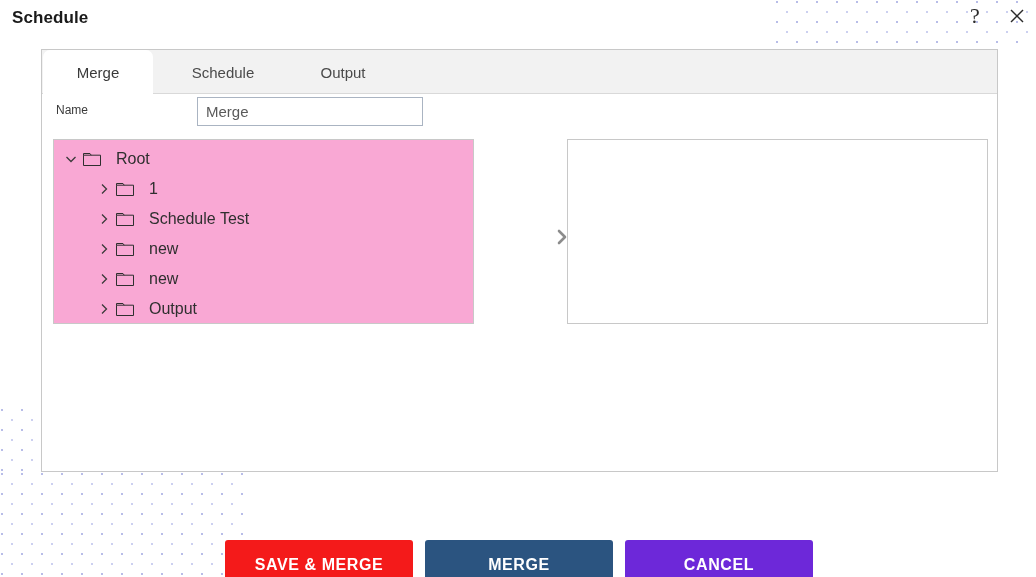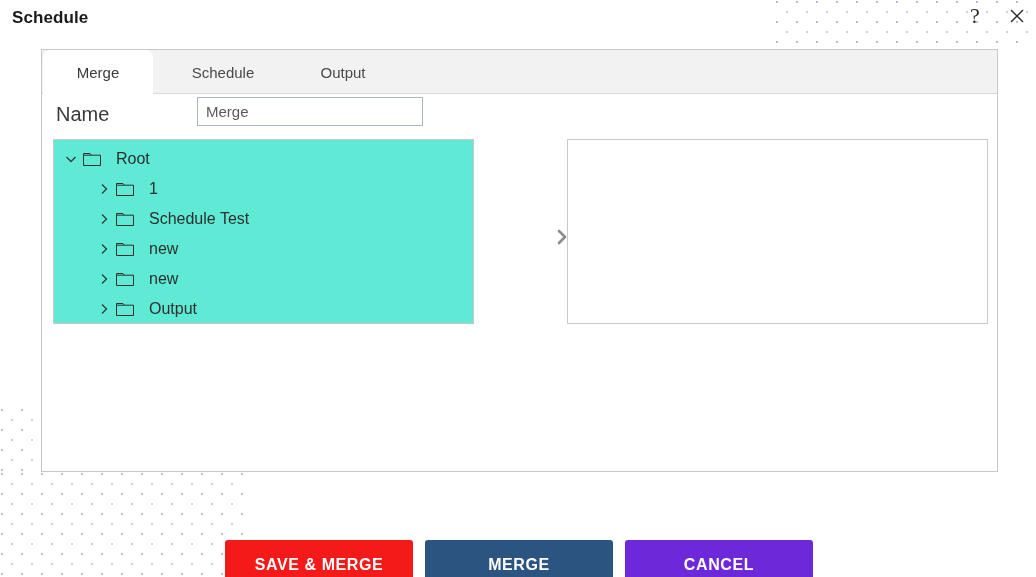--- a/index.html
+++ b/index.html
@@ -127,21 +127,21 @@
     border-top-right-radius: 7px;
     color: #3a3a3a;
     z-index: 2;
   }
 
   
   .name-label {
     position: absolute;
     left: 14px;
     top: 53px;
-    font-size: 20px;
+    font-size: 12px;
     color: #3a3a3a;
   }
   .name-input {
     position: absolute;
     left: 155px;
     top: 47px;
     width: 226px;
     height: 29px;
     border: 1px solid #aab4c2;
     box-sizing: border-box;
@@ -155,21 +155,21 @@
 
   
   .tree-box {
     position: absolute;
     left: 11px;
     top: 89px;
     width: 421px;
     height: 185px;
     border: 1px solid #c8c8c8;
     box-sizing: border-box;
-    background: #5eead4;
+    background: #f9a8d4;
     overflow: auto;
     padding-top: 4px;
   }
   .tree-node {
     display: flex;
     align-items: center;
     height: 30px;
     cursor: pointer;
     padding-left: 8px;
   }

